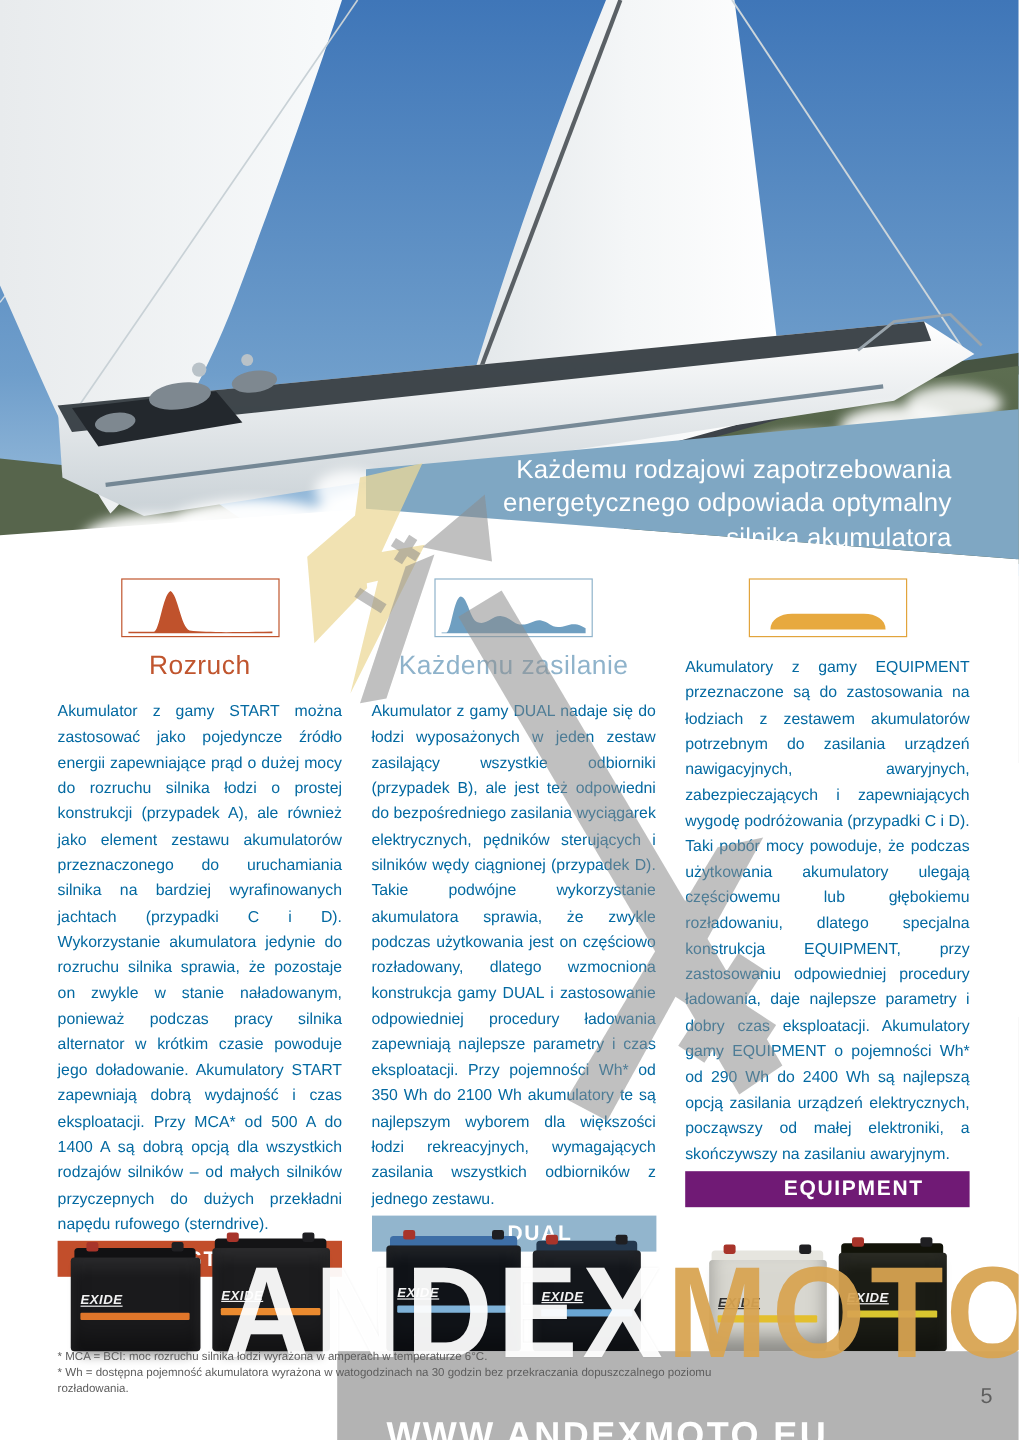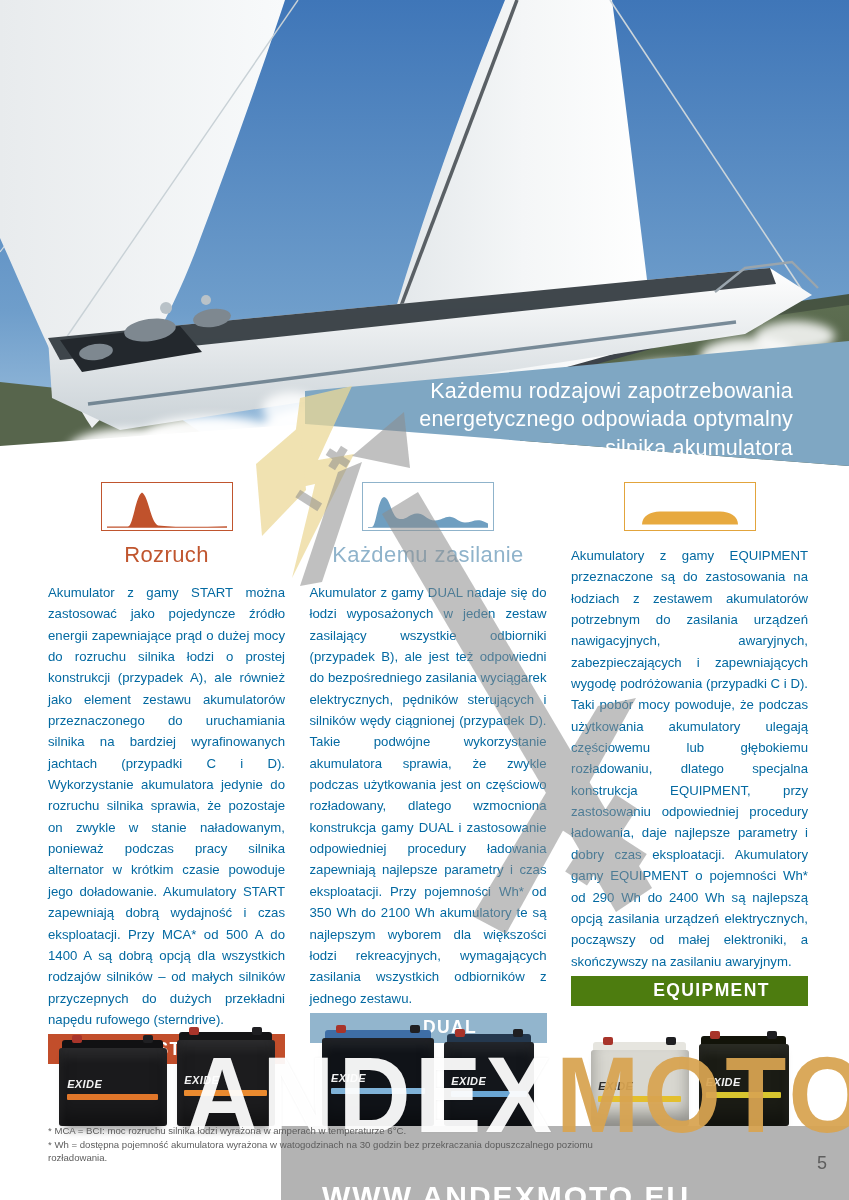--- a/index.html
+++ b/index.html
@@ -26,21 +26,21 @@
   .bats{position:absolute;left:48px;top:1022px;width:760px;height:104px;display:flex;
         justify-content:space-between;align-items:flex-end;}
   .bat-group{width:237px;display:flex;justify-content:center;align-items:flex-end;gap:10px;}
   .bat{position:relative;border-radius:3px;box-shadow:0 10px 8px -6px rgba(0,0,0,.38);}
   .btop{position:absolute;left:3%;right:3%;top:0;height:12px;border-radius:3px 3px 0 0;}
   .btop::before{content:"";position:absolute;top:-5px;left:10%;width:10px;height:8px;border-radius:2px;background:#a8342a;}
   .btop::after{content:"";position:absolute;top:-5px;right:10%;width:10px;height:8px;border-radius:2px;background:#1f1f22;}
   .bbody{position:absolute;left:0;right:0;top:8px;bottom:0;border-radius:3px;
          box-shadow:inset 0 8px 12px rgba(255,255,255,.08), inset 0 -12px 16px rgba(0,0,0,.35);}
   .blabel{position:absolute;left:8%;right:8%;top:40%;}
-  .brand{font-style:italic;font-weight:700;font-size:11px;letter-spacing:.4px;color:#f2f2f2;}
+  .brand{font-style:italic;font-weight:700;font-size:11px;letter-spacing:.4px;color:#f2f2f2;text-decoration:underline;}
   .bat.light .brand{color:#2e2e2e;}
   .stripe{height:6px;margin-top:2px;border-radius:1px;}
 
   
   .graybar{position:absolute;left:281px;top:1126px;right:0;bottom:0;background:#b3b3b3;}
   .bigmark{position:absolute;left:186px;top:1040px;font-weight:700;font-size:100px;line-height:100px;
            letter-spacing:4px;white-space:nowrap;transform:scaleY(1.08);transform-origin:left top;}
   .bigmark .w{color:rgba(255,255,255,.94);text-shadow:0 0 2px rgba(0,0,0,.07);}
   .bigmark .t{color:rgba(216,164,81,.94);}
   .foot{position:absolute;left:48px;top:1124px;font-size:9.6px;line-height:13.5px;color:#5d5d5d;width:560px;}
@@ -165,21 +165,21 @@
       <div class="btn" style="background: rgb(146, 181, 205);">DUAL</div>
     </div>
 
     <div class="col">
       <div class="icon-box" style="border-color: rgb(226, 164, 60);">
         <svg viewBox="0 0 130 47">
           <path d="M17,41.5 C17,33.5 25,28.5 35,28.5 L95,28.5 C105,28.5 113,33.5 113,41.5 Z" style="fill: rgb(231, 169, 63);"></path>
         </svg>
       </div>
       <p>Akumulatory z gamy EQUIPMENT przeznaczone są do zastosowania na łodziach z zestawem akumulatorów potrzebnym do zasilania urządzeń nawigacyjnych, awaryjnych, zabezpieczających i zapewniających wygodę podróżowania (przypadki C i D). Taki pobór mocy powoduje, że podczas użytkowania akumulatory ulegają częściowemu lub głębokiemu rozładowaniu, dlatego specjalna konstrukcja EQUIPMENT, przy zastosowaniu odpowiedniej procedury ładowania, daje najlepsze parametry i dobry czas eksploatacji. Akumulatory gamy EQUIPMENT o pojemności Wh* od 290 Wh do 2400 Wh są najlepszą opcją zasilania urządzeń elektrycznych, począwszy od małej elektroniki, a skończywszy na zasilaniu awaryjnym.</p>
-      <div class="btn" style="background: #4d7c0f;">EQUIPMENT</div>
+      <div class="btn" style="background: #701a75;">EQUIPMENT</div>
     </div>
   </div>
 
   <div class="bats">
     <div class="bat-group">
         <div class="bat" style="width: 108px; height: 86px;">
           <div class="btop" style="background:#111113"></div>
           <div class="bbody" style="background:#1a1a1c"></div>
           <div class="blabel"><span class="brand">EXIDE</span><div class="stripe" style="background:#e0762a"></div></div>
         </div>

